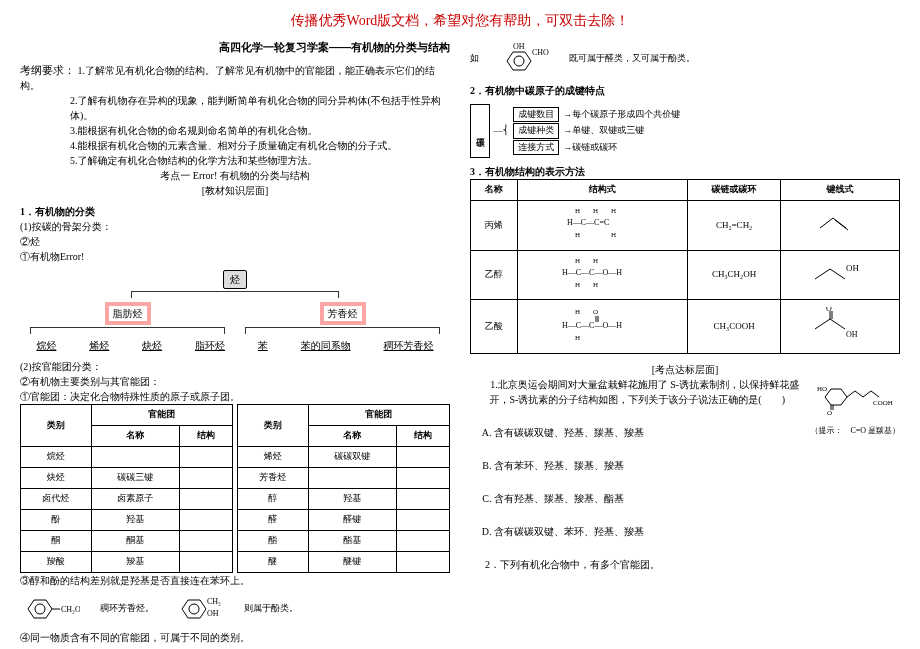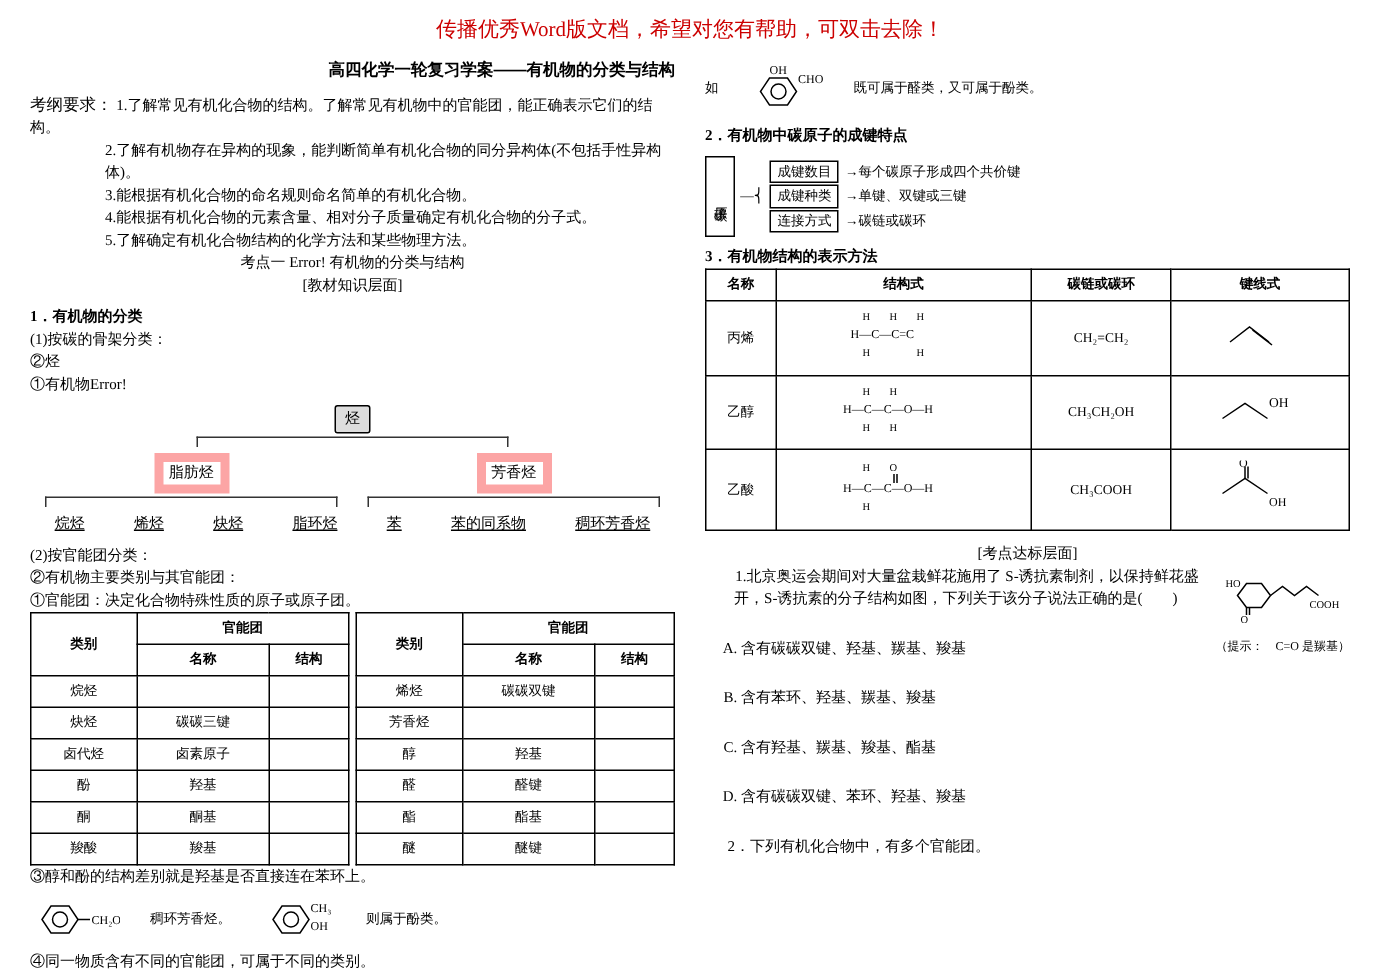--- a/index.html
+++ b/index.html
@@ -57,21 +57,21 @@
     background: #ddd;
     padding: 1px 6px;
     border-radius: 2px;
   }
   .tree .midrow, .tree .botrow {
     display: flex;
     justify-content: space-around;
     margin-top: 4px;
   }
   .tree .boxed {
-    border: 6px solid #fca5a5;
+    border: 4px solid #fca5a5;
     padding: 0 4px;
   }
   .tree .ul {
     text-decoration: underline;
     margin: 0 3px;
   }
   table.grid {
     border-collapse: collapse;
     width: 100%;
     font-size: 9px;

